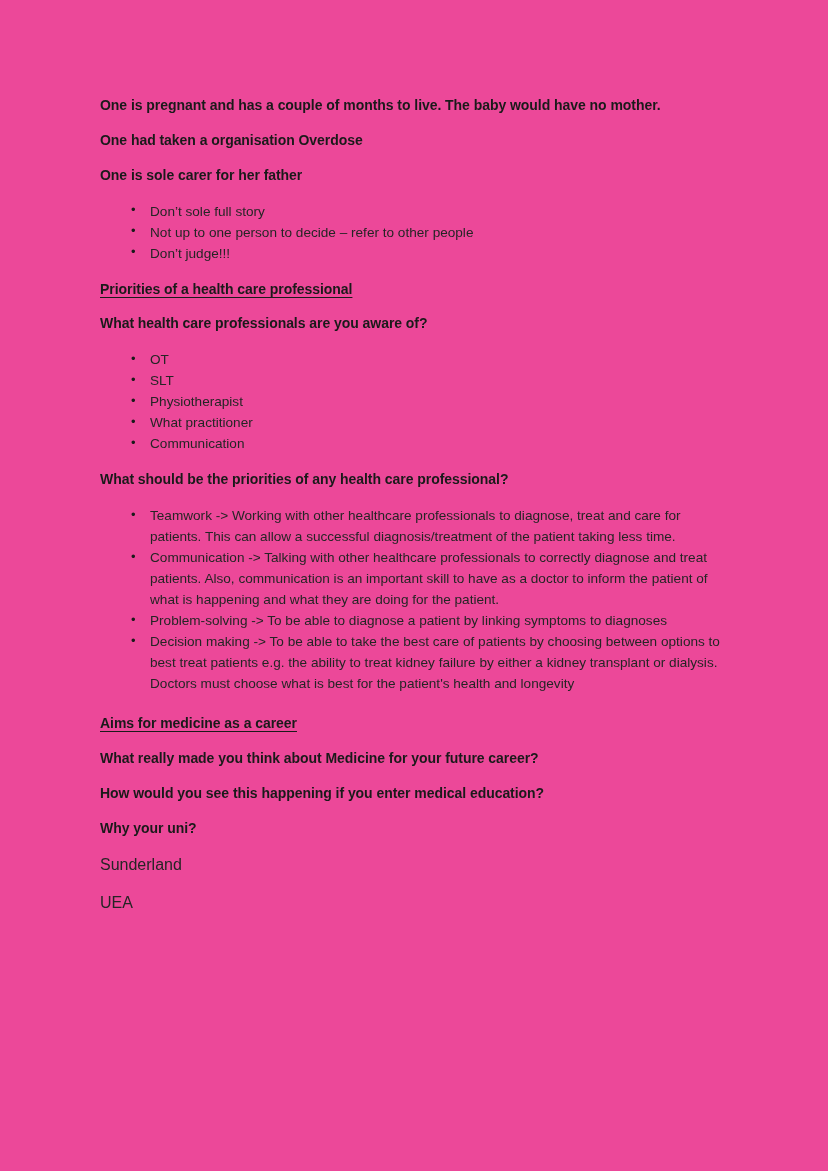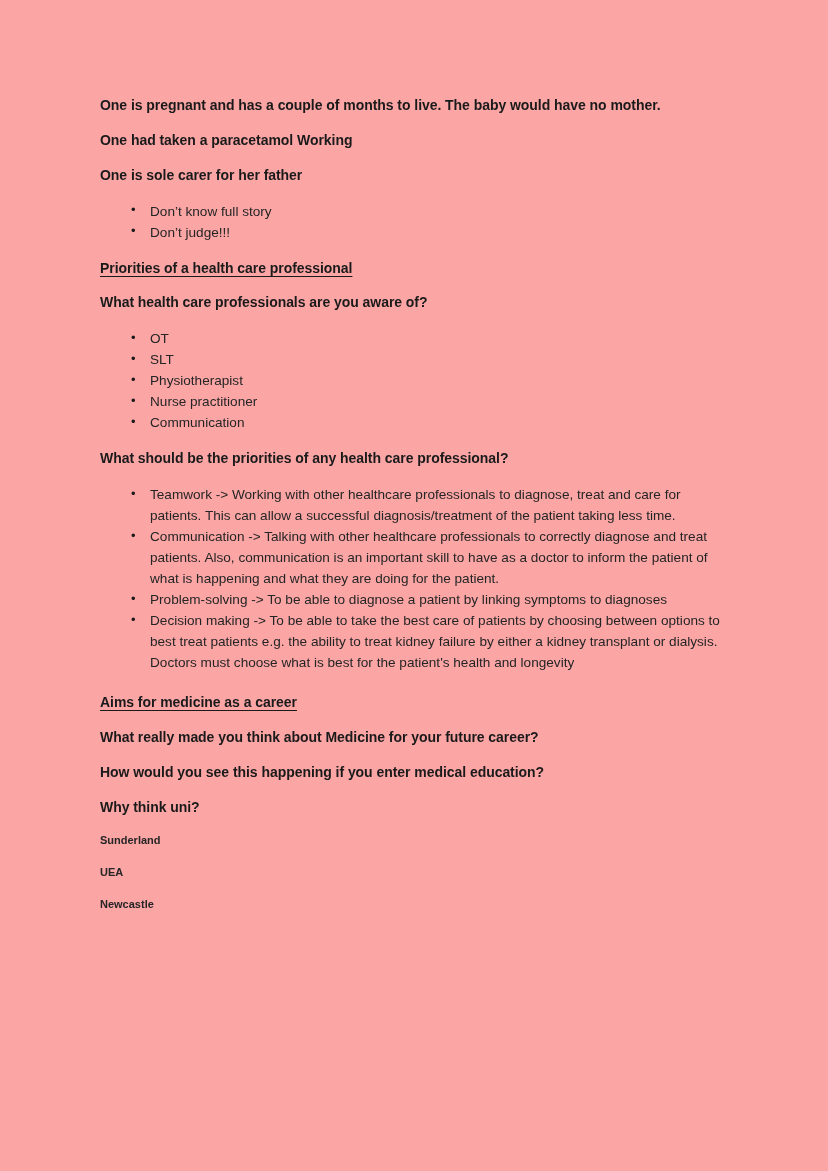--- a/index.html
+++ b/index.html
@@ -11,41 +11,41 @@
     width: 828px;
     height: 1171px;
     font-family: "Liberation Sans", sans-serif;
     color: #1a1a1a;
     -webkit-font-smoothing: antialiased;
   }
   .page {
     position: relative;
     width: 828px;
     height: 1171px;
-    background: #fca5a5;
+    background: #ec4899;
     box-sizing: border-box;
     padding: 96px 100px 0 100px;
     overflow: hidden;
   }
   .doc-body {
     width: 628px;
   }
 
   
   .para-bold {
     font-size: 14.0px;
     font-weight: bold;
     line-height: 1.32;
     margin: 0 0 16.4px 0;
     letter-spacing: -0.05px;
   }
   
   .para-plain {
-    font-size: 11px;
-    font-weight: bold;
+    font-size: 16px;
+    font-weight: normal;
     line-height: 1.32;
     margin: 0 0 17.5px 0;
     color: #252525;
   }
   
   .heading-underline {
     font-size: 14.0px;
     font-weight: bold;
     text-decoration: underline;
     text-underline-offset: 2.5px;
@@ -92,59 +92,59 @@
   }
   .spacer-sm { height: 4px; }
 </style>
 </head>
 <body>
 
 <div class="page">
   <div class="doc-body">
 
     <p class="para-bold">One is pregnant and has a couple of months to live. The baby would have no mother.</p>
-    <p class="para-bold">One had taken a paracetamol Working</p>
+    <p class="para-bold">One had taken a organisation Overdose</p>
     <p class="para-bold">One is sole carer for her father</p>
 
     <ul class="bullets short">
-      <li>Don’t know full story</li>
+      <li>Don’t sole full story</li>
+      <li>Not up to one person to decide – refer to other people</li>
       <li>Don’t judge!!!</li>
     </ul>
 
     <div class="heading-wrap">
       <span class="heading-underline">Priorities of a health care professional</span>
     </div>
 
     <p class="para-bold">What health care professionals are you aware of?</p>
 
     <ul class="bullets short">
       <li>OT</li>
       <li>SLT</li>
       <li>Physiotherapist</li>
-      <li>Nurse practitioner</li>
+      <li>What practitioner</li>
       <li>Communication</li>
     </ul>
 
     <p class="para-bold">What should be the priorities of any health care professional?</p>
 
     <ul class="bullets para">
       <li>Teamwork -&gt; Working with other healthcare professionals to diagnose, treat and care for patients. This can allow a successful diagnosis/treatment of the patient taking less time.</li>
       <li>Communication -&gt; Talking with other healthcare professionals to correctly diagnose and treat patients. Also, communication is an important skill to have as a doctor to inform the patient of what is happening and what they are doing for the patient.</li>
       <li>Problem-solving -&gt; To be able to diagnose a patient by linking symptoms to diagnoses</li>
       <li>Decision making -&gt; To be able to take the best care of patients by choosing between options to best treat patients e.g. the ability to treat kidney failure by either a kidney transplant or dialysis. Doctors must choose what is best for the patient's health and longevity</li>
     </ul>
 
     <div class="spacer-sm"></div>
 
     <div class="heading-wrap">
       <span class="heading-underline">Aims for medicine as a career</span>
     </div>
 
     <p class="para-bold">What really made you think about Medicine for your future career?</p>
     <p class="para-bold">How would you see this happening if you enter medical education?</p>
-    <p class="para-bold">Why think uni?</p>
+    <p class="para-bold">Why your uni?</p>
 
     <p class="para-plain">Sunderland</p>
     <p class="para-plain">UEA</p>
-    <p class="para-plain">Newcastle</p>
 
   </div>
 </div>
 
 </body></html>

